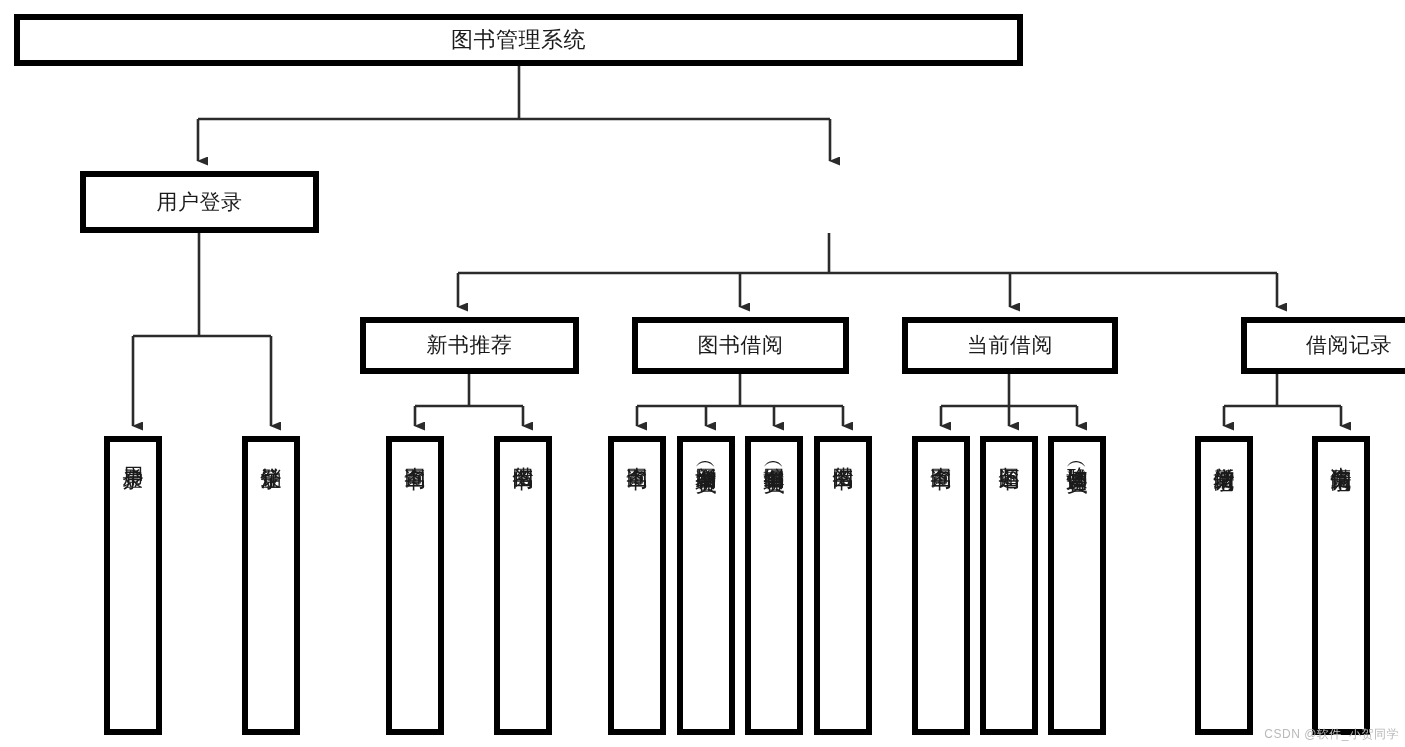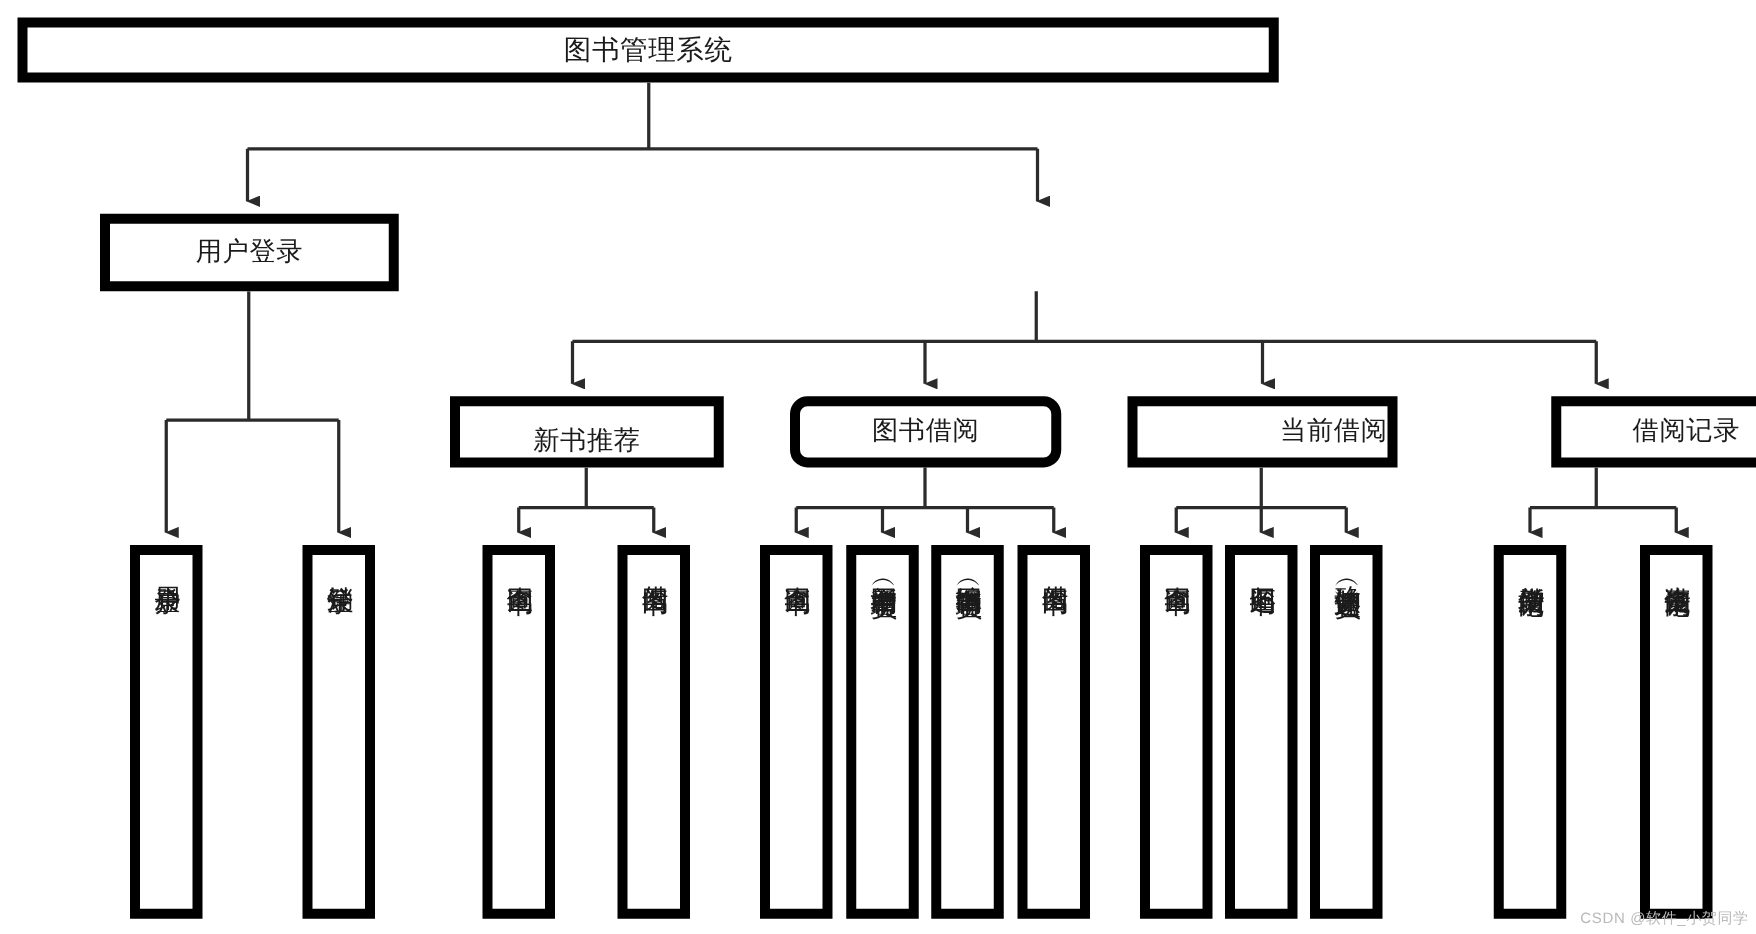--- a/index.html
+++ b/index.html
@@ -23,21 +23,21 @@
     left: 0;
     top: 0;
     width: 1405px;
     height: 747px;
     pointer-events: none;
   }
   .node {
     position: absolute;
     box-sizing: border-box;
     background: #ffffff;
-    border: 8px solid #000000;
+    border: 6px solid #000000;
     display: flex;
     align-items: center;
     justify-content: center;
     color: #1b1b1b;
   }
   .node .node-label {
     display: block;
     text-align: center;
     line-height: 1.18;
     letter-spacing: 0.5px;
@@ -131,27 +131,27 @@
   </svg>
 
   <div class="node horiz root" style="left:14px; top:14px; width:1009px; height:52px;">
     <span class="node-label">图书管理系统</span>
   </div>
 
   <div class="node horiz" style="left:80px; top:171px; width:239px; height:62px;">
     <span class="node-label">用户登录</span>
   </div>
 
-  <div class="node horiz" style="left:360px; top:317px; width:219px; height:57px;align-items:flex-end;">
+  <div class="node horiz" style="left:360px; top:317px; width:219px; height:57px;">
     <span class="node-label">新书推荐</span>
   </div>
-  <div class="node horiz" style="left:632px; top:317px; width:217px; height:57px;border-radius:14px;">
+  <div class="node horiz" style="left:632px; top:317px; width:217px; height:57px;">
     <span class="node-label">图书借阅</span>
   </div>
-  <div class="node horiz" style="left:902px; top:317px; width:216px; height:57px;justify-content:flex-end;">
+  <div class="node horiz" style="left:902px; top:317px; width:216px; height:57px;">
     <span class="node-label">当前借阅</span>
   </div>
   <div class="node horiz" style="left:1241px; top:317px; width:216px; height:57px;">
     <span class="node-label">借阅记录</span>
   </div>
 
   <div class="node vert" style="left:104px; top:436px; width:58px; height:299px;">
     <span class="node-label">用户登录</span>
   </div>
   <div class="node vert" style="left:242px; top:436px; width:58px; height:299px;">

